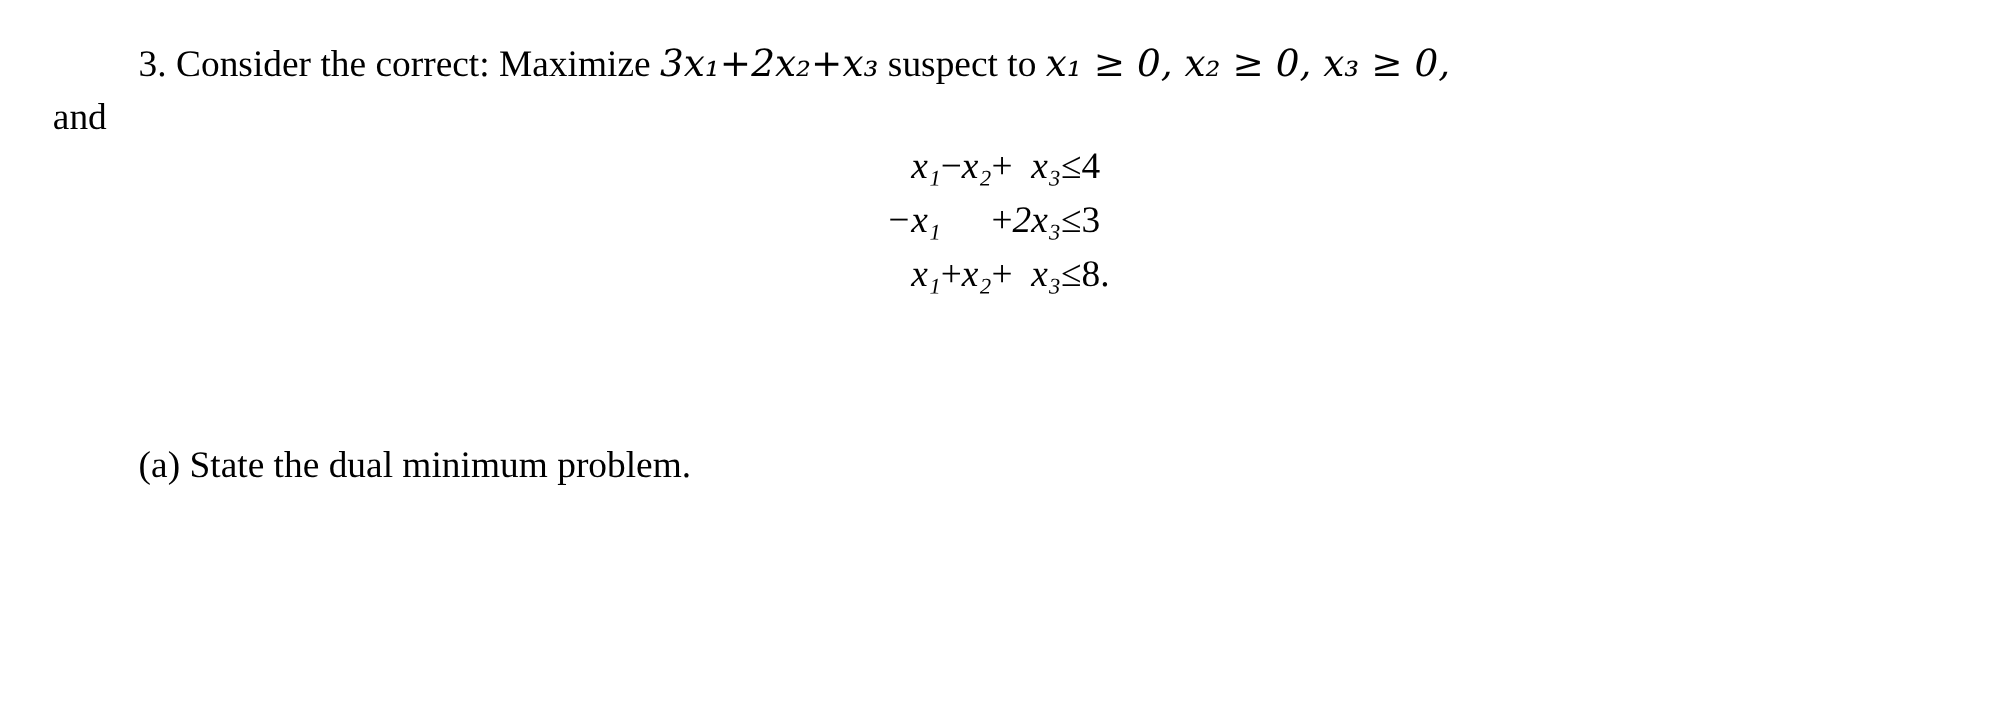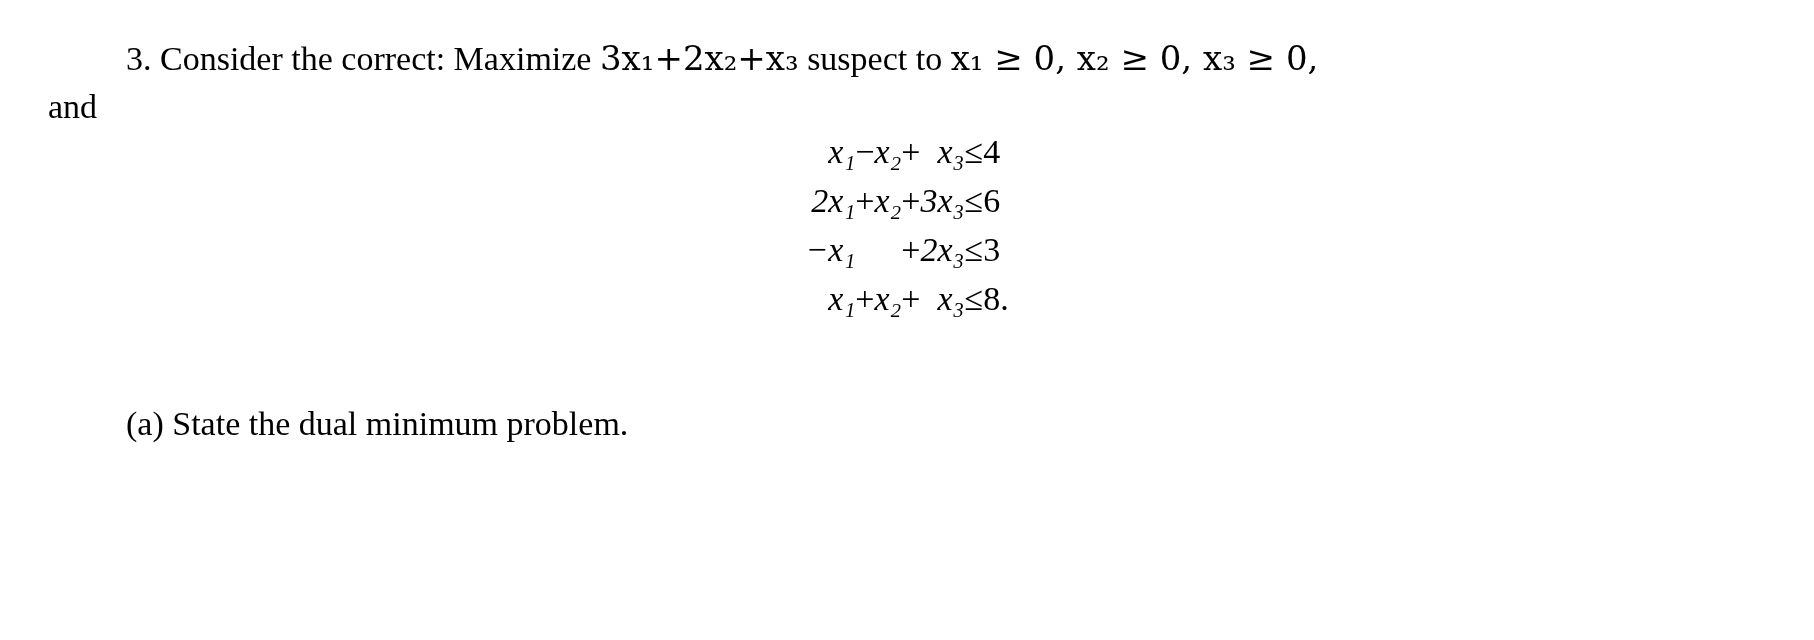--- a/index.html
+++ b/index.html
@@ -31,20 +31,21 @@
     font-size: 34px;
     line-height: 1.42;
     text-align: justify;
     text-justify: inter-word;
   }
   .indent-first {
     text-indent: 78px;
   }
   .math {
     font-family: "DejaVu Serif", "Liberation Serif", serif;
+    font-style: italic;
     margin-top: 43px;
   }
 
   
   #constraint-system {
     left: 0;
     top: 128px;
     width: 1814px;
     display: flex;
     justify-content: center;
@@ -119,29 +120,20 @@
         <tr>
           <td class="c-term">x₁</td>
           <td class="c-op">−</td>
           <td class="c-term">x₂</td>
           <td class="c-op">+</td>
           <td class="c-term">x₃</td>
           <td class="c-rel">≤</td>
           <td class="c-rhs">4</td>
         </tr>
         <tr>
-          <td class="c-term">2x₁</td>
-          <td class="c-op">+</td>
-          <td class="c-term">x₂</td>
-          <td class="c-op">+</td>
-          <td class="c-term">3x₃</td>
-          <td class="c-rel">≤</td>
-          <td class="c-rhs">6</td>
-        </tr>
-        <tr>
           <td class="c-term">−x₁</td>
           <td class="c-op"></td>
           <td class="c-term"></td>
           <td class="c-op">+</td>
           <td class="c-term">2x₃</td>
           <td class="c-rel">≤</td>
           <td class="c-rhs">3</td>
         </tr>
         <tr>
           <td class="c-term">x₁</td>

